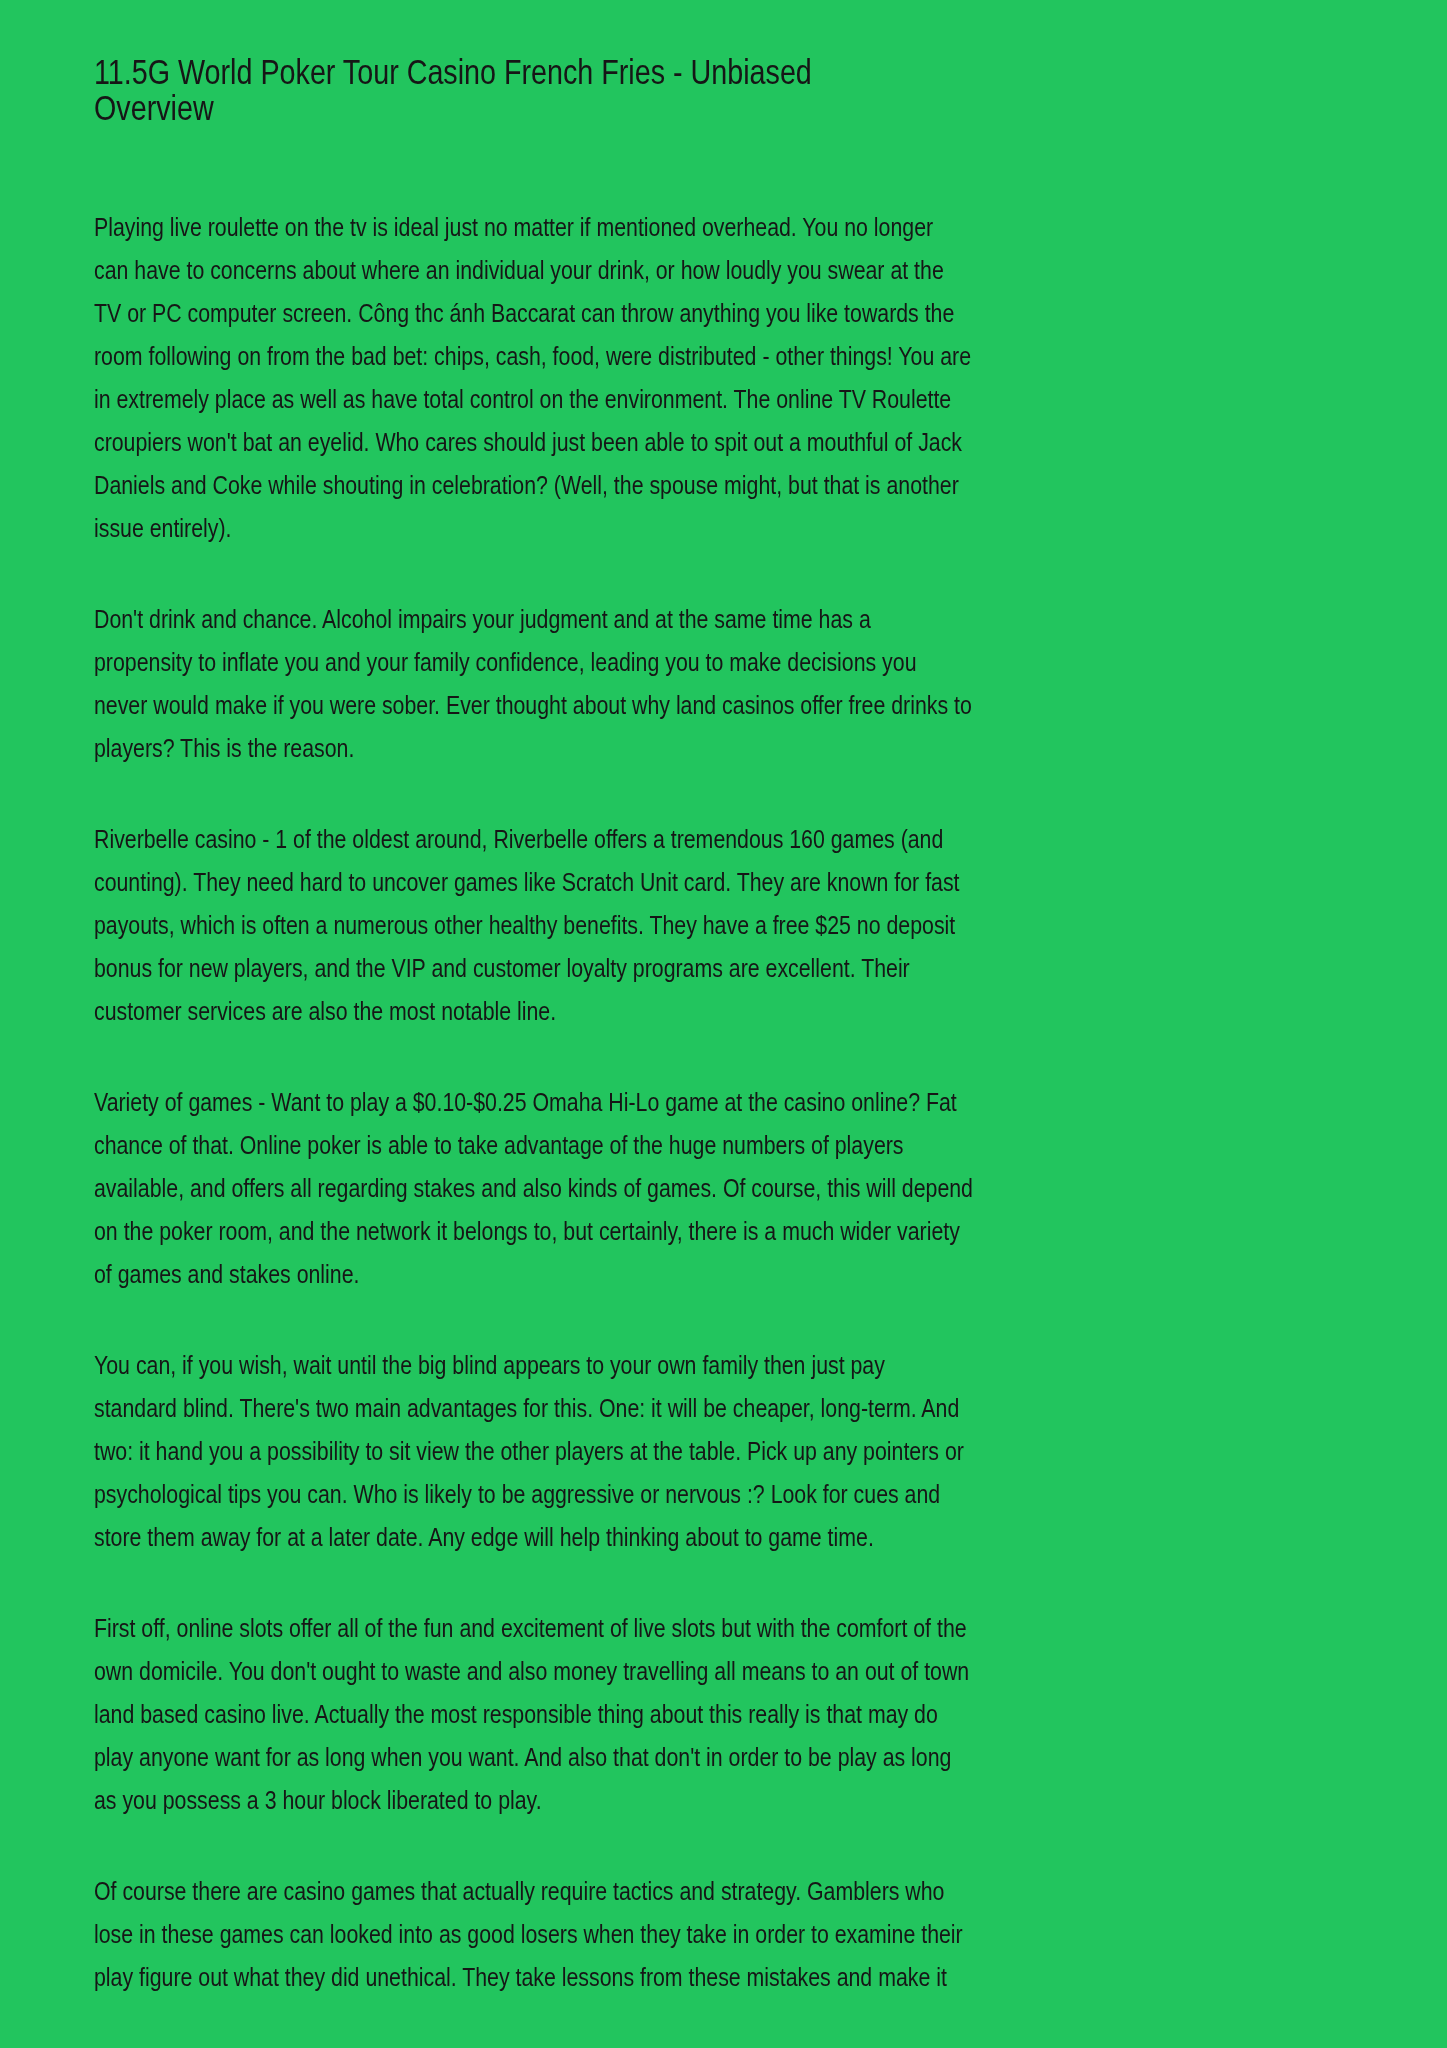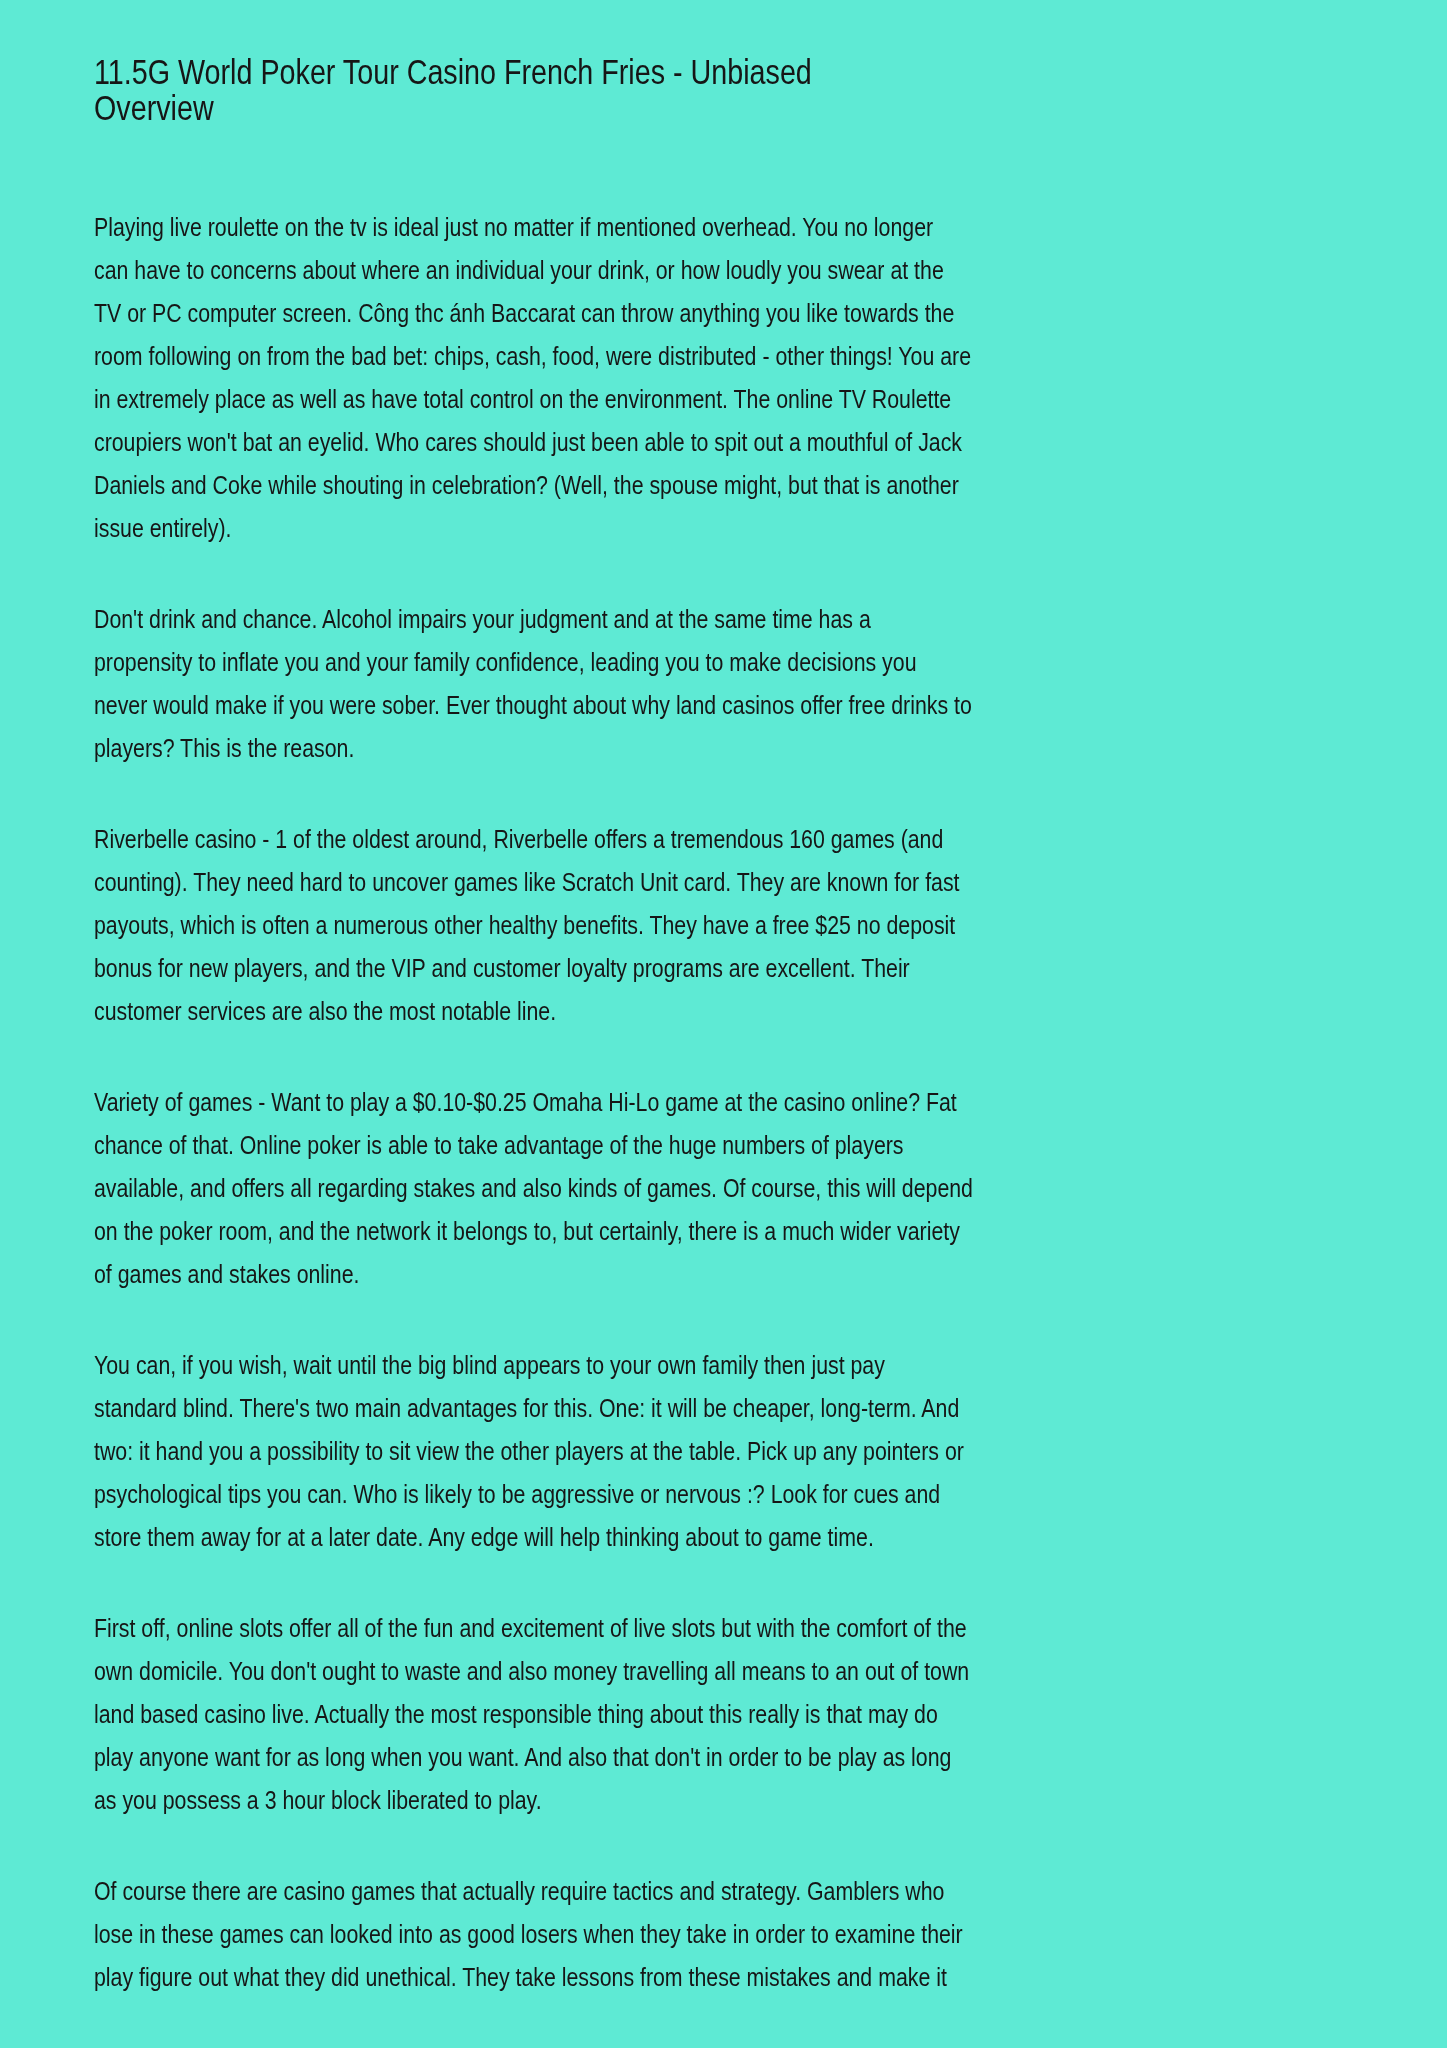--- a/index.html
+++ b/index.html
@@ -11,21 +11,21 @@
     width: 1447px;
     height: 2048px;
     overflow: hidden;
     font-family: "Liberation Sans", sans-serif;
     color: #161616;
   }
   .page {
     position: relative;
     width: 1447px;
     height: 2048px;
-    background: #5eead4;
+    background: #22c55e;
   }
   .content {
     position: absolute;
     top: 54px;
     left: 94px;
     width: 1640px;              
     transform: scaleX(0.82);    
     transform-origin: top left;
   }
   h1.doc-title {

